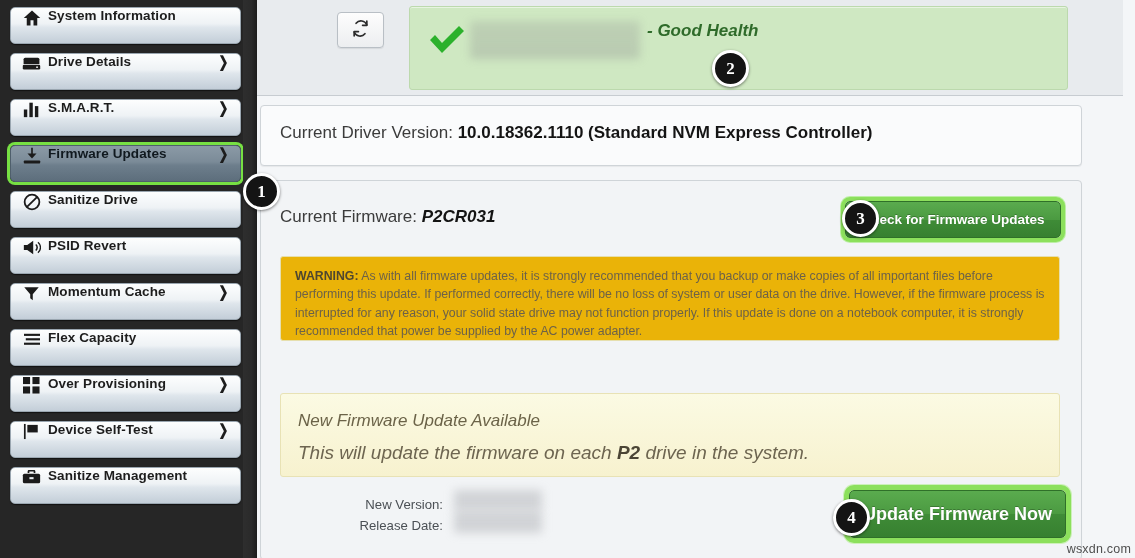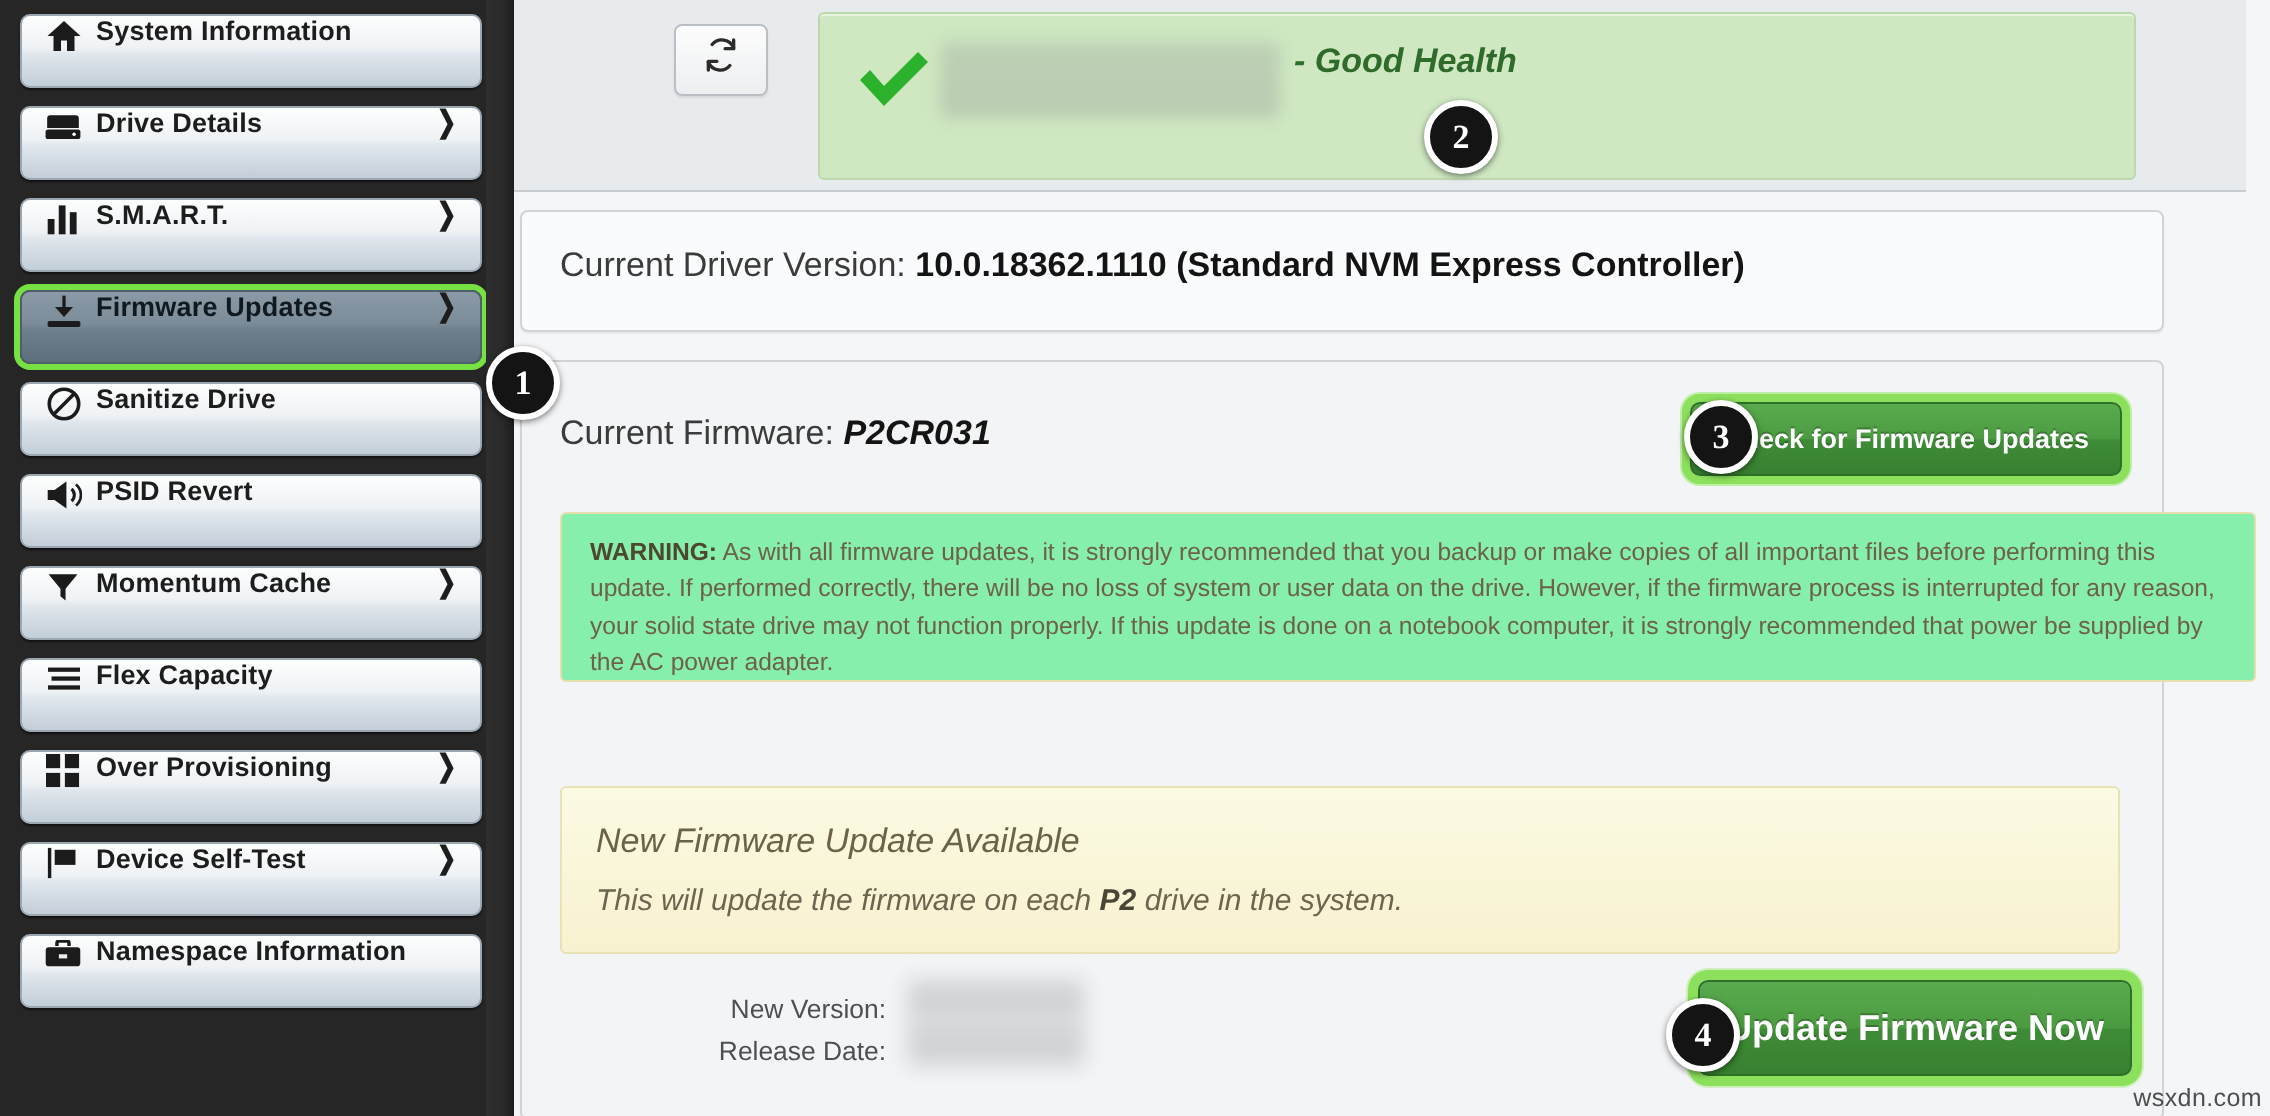--- a/index.html
+++ b/index.html
@@ -142,22 +142,22 @@
     font-size:13.5px;
     box-shadow:0 0 0 4px #8ce05c, 0 0 0 5px #bdeea6;
   }
   .btn-update{
     position:absolute;left:588px;top:309px;width:215px;height:46px;
     font-size:18px;
     box-shadow:0 0 0 5px #8ce05c, 0 0 0 6px #cdf0ba;
   }
 
   .warnbox{
-    position:absolute;left:19px;top:75px;width:848px;height:85px;
-    background:#86efac;
+    position:absolute;left:19px;top:75px;width:780px;height:85px;
+    background:#eab308;
     border:1px solid #e6dfae;
     border-radius:3px;
     box-sizing:border-box;
     padding:10px 14px 0 14px;
   }
   .warntext{
     font-size:12.3px;line-height:18.3px;color:#6d6248;
     margin:0;text-align:left;
   }
   .warntext b{color:#4e4630;font-weight:bold;}
@@ -169,21 +169,21 @@
     border-radius:3px;
     box-sizing:border-box;
     font-style:italic;
   }
   .newfw-title{
     position:absolute;left:17px;top:17px;
     font-size:17px;color:#6b6348;white-space:nowrap;
   }
   .newfw-sub{
     position:absolute;left:17px;top:48px;
-    font-size:15px;color:#6d6550;white-space:nowrap;text-align:center;
+    font-size:19px;color:#6d6550;white-space:nowrap;text-align:center;
   }
   .newfw-sub b{font-weight:bold;color:#4b4535;}
 
   .ver-label{
     position:absolute;font-size:13.2px;color:#4b5055;text-align:right;width:120px;
   }
   .lbl-newver{left:62px;top:316px;text-align:right;}
   .lbl-reldate{left:62px;top:337px;}
   .redact2{
     position:absolute;left:193px;top:309px;width:88px;height:20px;
@@ -329,21 +329,21 @@
           <span class="nav-chev">❯</span>
         </div>
         <div class="nav-item">
           <span class="nav-ico">
             <svg width="19" height="16" viewBox="0 0 22 18">
               <path d="M7.5 3.2 V1.6 a1.2 1.2 0 0 1 1.2 -1.2 h4.6 a1.2 1.2 0 0 1 1.2 1.2 v1.6" fill="none" stroke="#1b1b1b" stroke-width="2"></path>
               <rect x="1" y="4" width="20" height="11" rx="1.8" fill="#1b1b1b"></rect>
               <rect x="8.6" y="8" width="4.8" height="2.4" fill="#e9eef2"></rect>
             </svg>
           </span>
-          <span class="nav-label">Namespace Information</span>
+          <span class="nav-label">Sanitize Management</span>
         </div>
       </div>
     <div class="side-gutter"></div>
   </div>
 
   <div class="main">
     <div class="main-inner">
 
       <div class="topbar">
 

